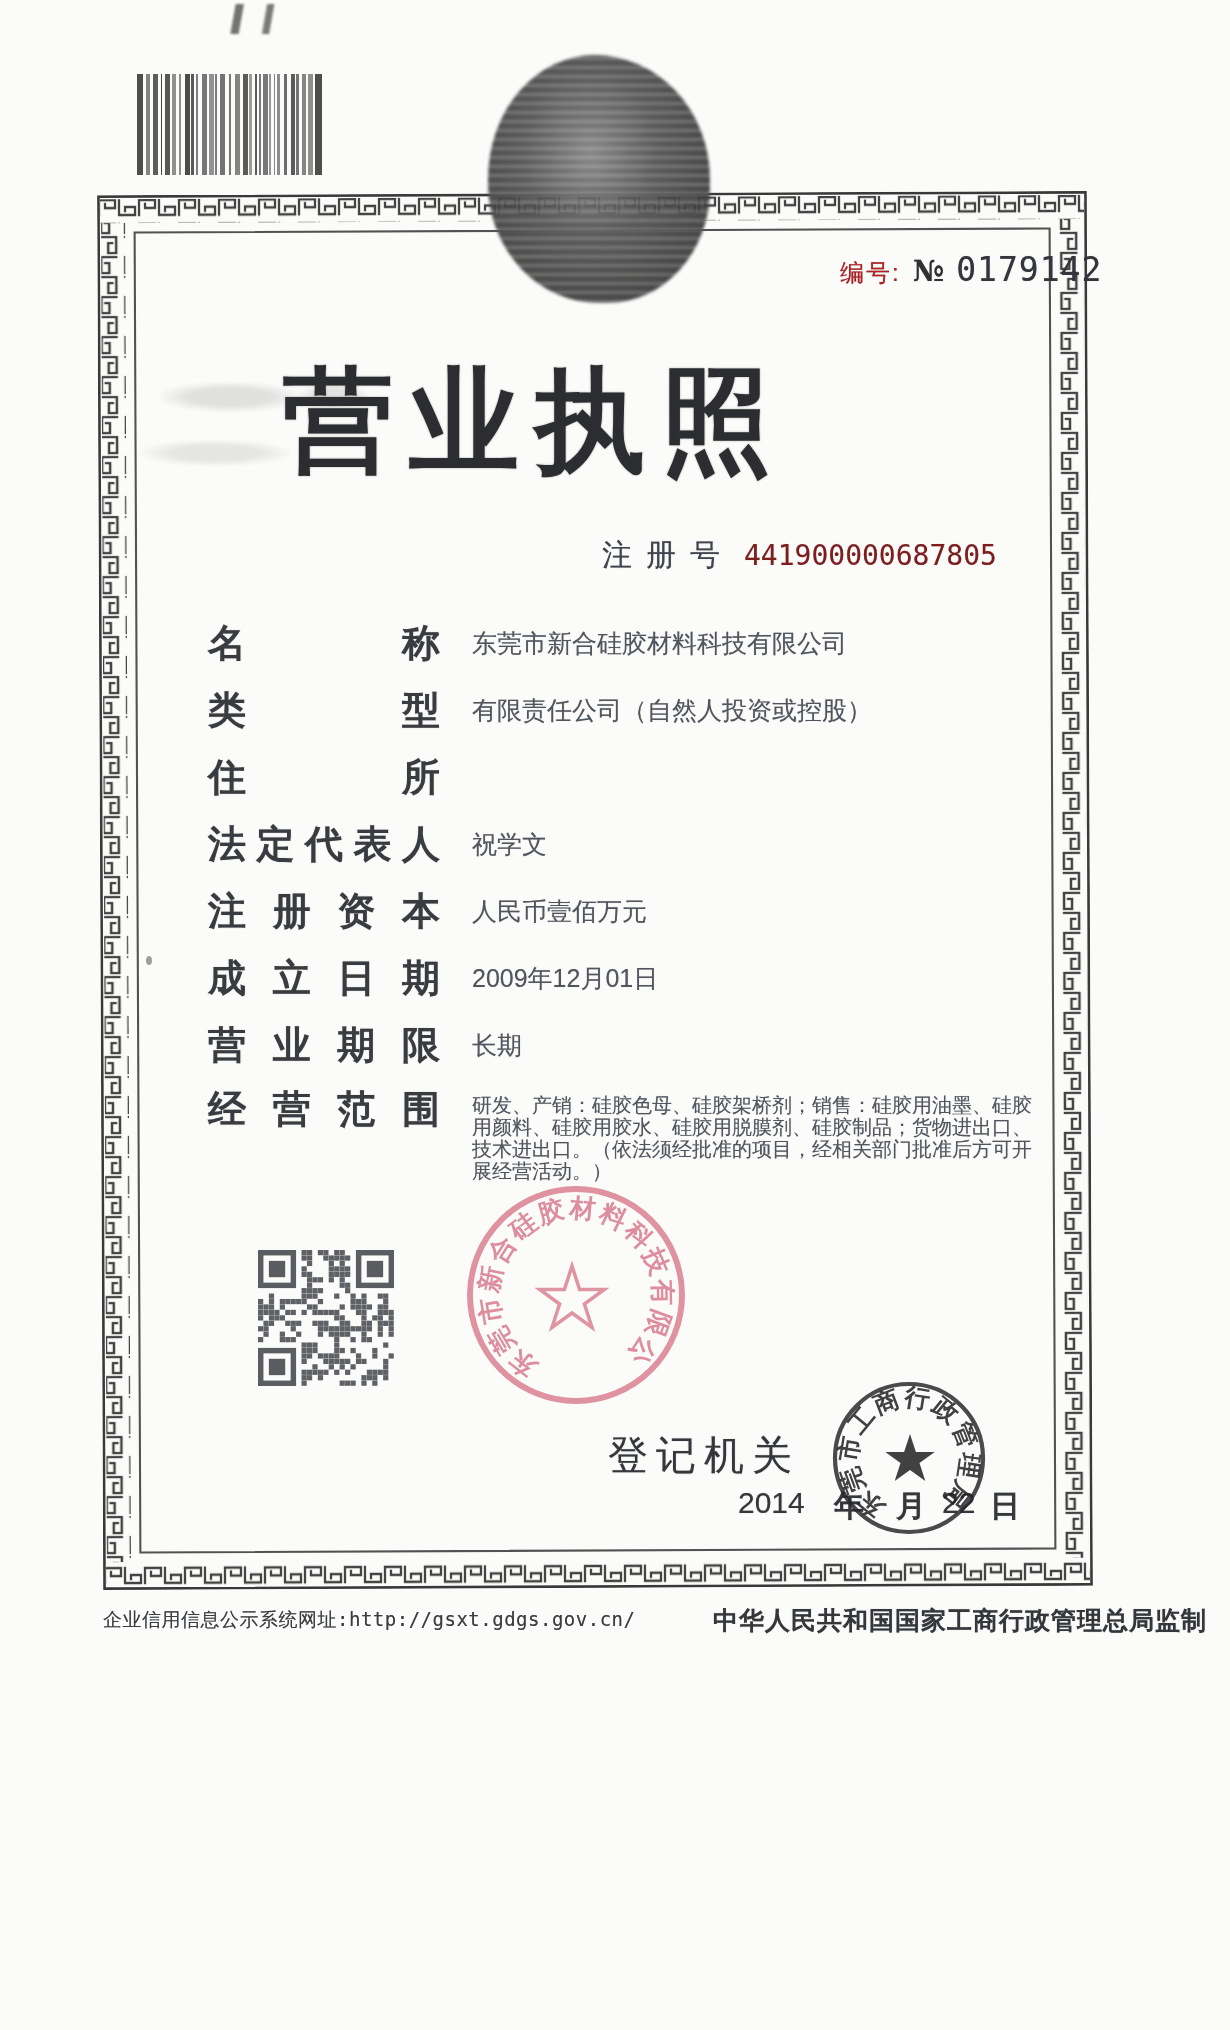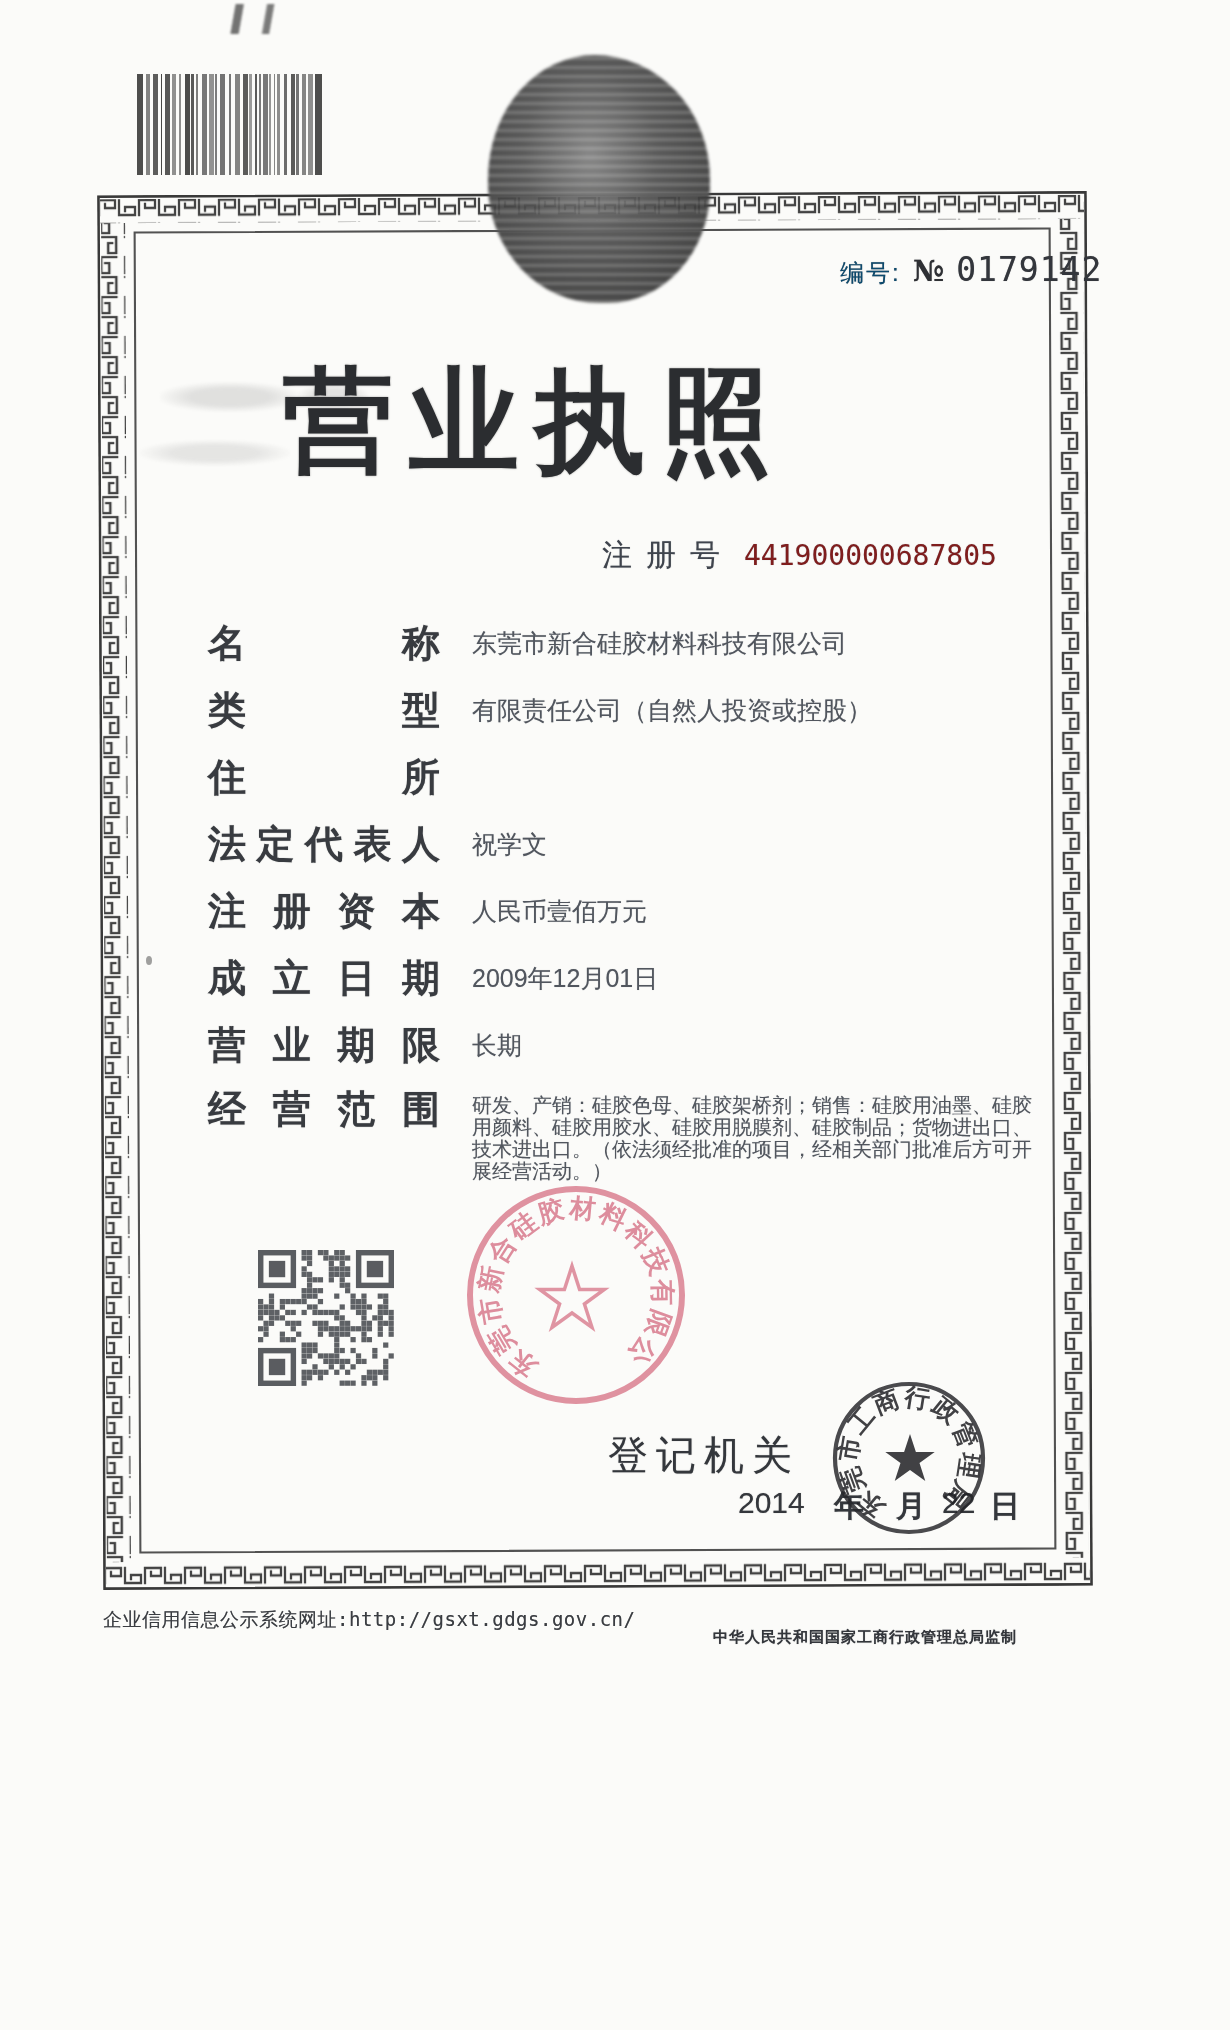--- a/index.html
+++ b/index.html
@@ -30,21 +30,21 @@
       radial-gradient(ellipse at 46% 40%, #7d7d7d 2%, #4e4e4e 40%, #3a3a3a 75%, #454545 100%);
     filter:blur(1.6px);opacity:.93;
   }
 
   
   .frame{left:100px;top:193px;transform:rotate(-.25deg);opacity:.95;}
 
   
   .serial{left:840px;top:250px;display:flex;align-items:baseline;gap:12px;white-space:nowrap;
           text-shadow:0 0 .7px rgba(50,50,55,.6);}
-  .s-label{font-size:24px;color:#0c4a6e;letter-spacing:2px;}
+  .s-label{font-size:24px;color:#b91c1c;letter-spacing:2px;}
   .s-no{font-family:"DejaVu Serif","Liberation Serif",serif;font-weight:700;font-size:29px;color:#2e3034;}
   .s-digits{font-family:"DejaVu Sans Mono","Liberation Mono",monospace;font-size:33px;color:#33363c;letter-spacing:1px;}
 
   
   .title{left:283px;top:352px;font-size:110px;font-weight:900;color:#2b2d30;letter-spacing:16px;
          line-height:1.25;white-space:nowrap;text-shadow:0 0 2px rgba(20,20,20,.4);transform:scaleY(1.03);}
 
   
   .regline{left:602px;top:535px;display:flex;align-items:baseline;gap:10px;white-space:nowrap;}
   .reg-label{font-size:30px;color:#3f444d;letter-spacing:14px;font-weight:500;text-shadow:0 0 .8px rgba(60,65,75,.5);}
@@ -71,22 +71,22 @@
   .dateline .d{position:absolute;top:1486px;font-size:30px;color:#34373c;text-shadow:0 0 .8px rgba(40,42,46,.5);}
   .d-year{left:738px;font-size:29px;}
   .d-yu{left:834px;font-weight:600;}
   .d-mu{left:896px;font-weight:600;}
   .d-day{left:942px;font-size:29px;}
   .d-du{left:990px;font-weight:600;}
 
   
   .foot-left{left:103px;top:1607px;font-size:19px;color:#3a3d42;letter-spacing:.5px;
              font-family:"DejaVu Sans Mono","Liberation Mono",monospace;text-shadow:0 0 .6px rgba(60,60,65,.5);}
-  .foot-right{left:713px;top:1604px;font-size:15px;font-weight:600;color:#33363b;letter-spacing:1px;
-              text-shadow:0 0 .8px rgba(45,48,52,.5);margin-top:24px;}
+  .foot-right{left:713px;top:1604px;font-size:25px;font-weight:600;color:#33363b;letter-spacing:1px;
+              text-shadow:0 0 .8px rgba(45,48,52,.5);}
 </style>
 </head>
 <body>
 
 <div class="page">
 
   <div class="artifact a-top"></div>
   <div class="artifact a-s1"></div>
   <div class="artifact a-s2"></div>
   <div class="artifact a-s3"></div>

